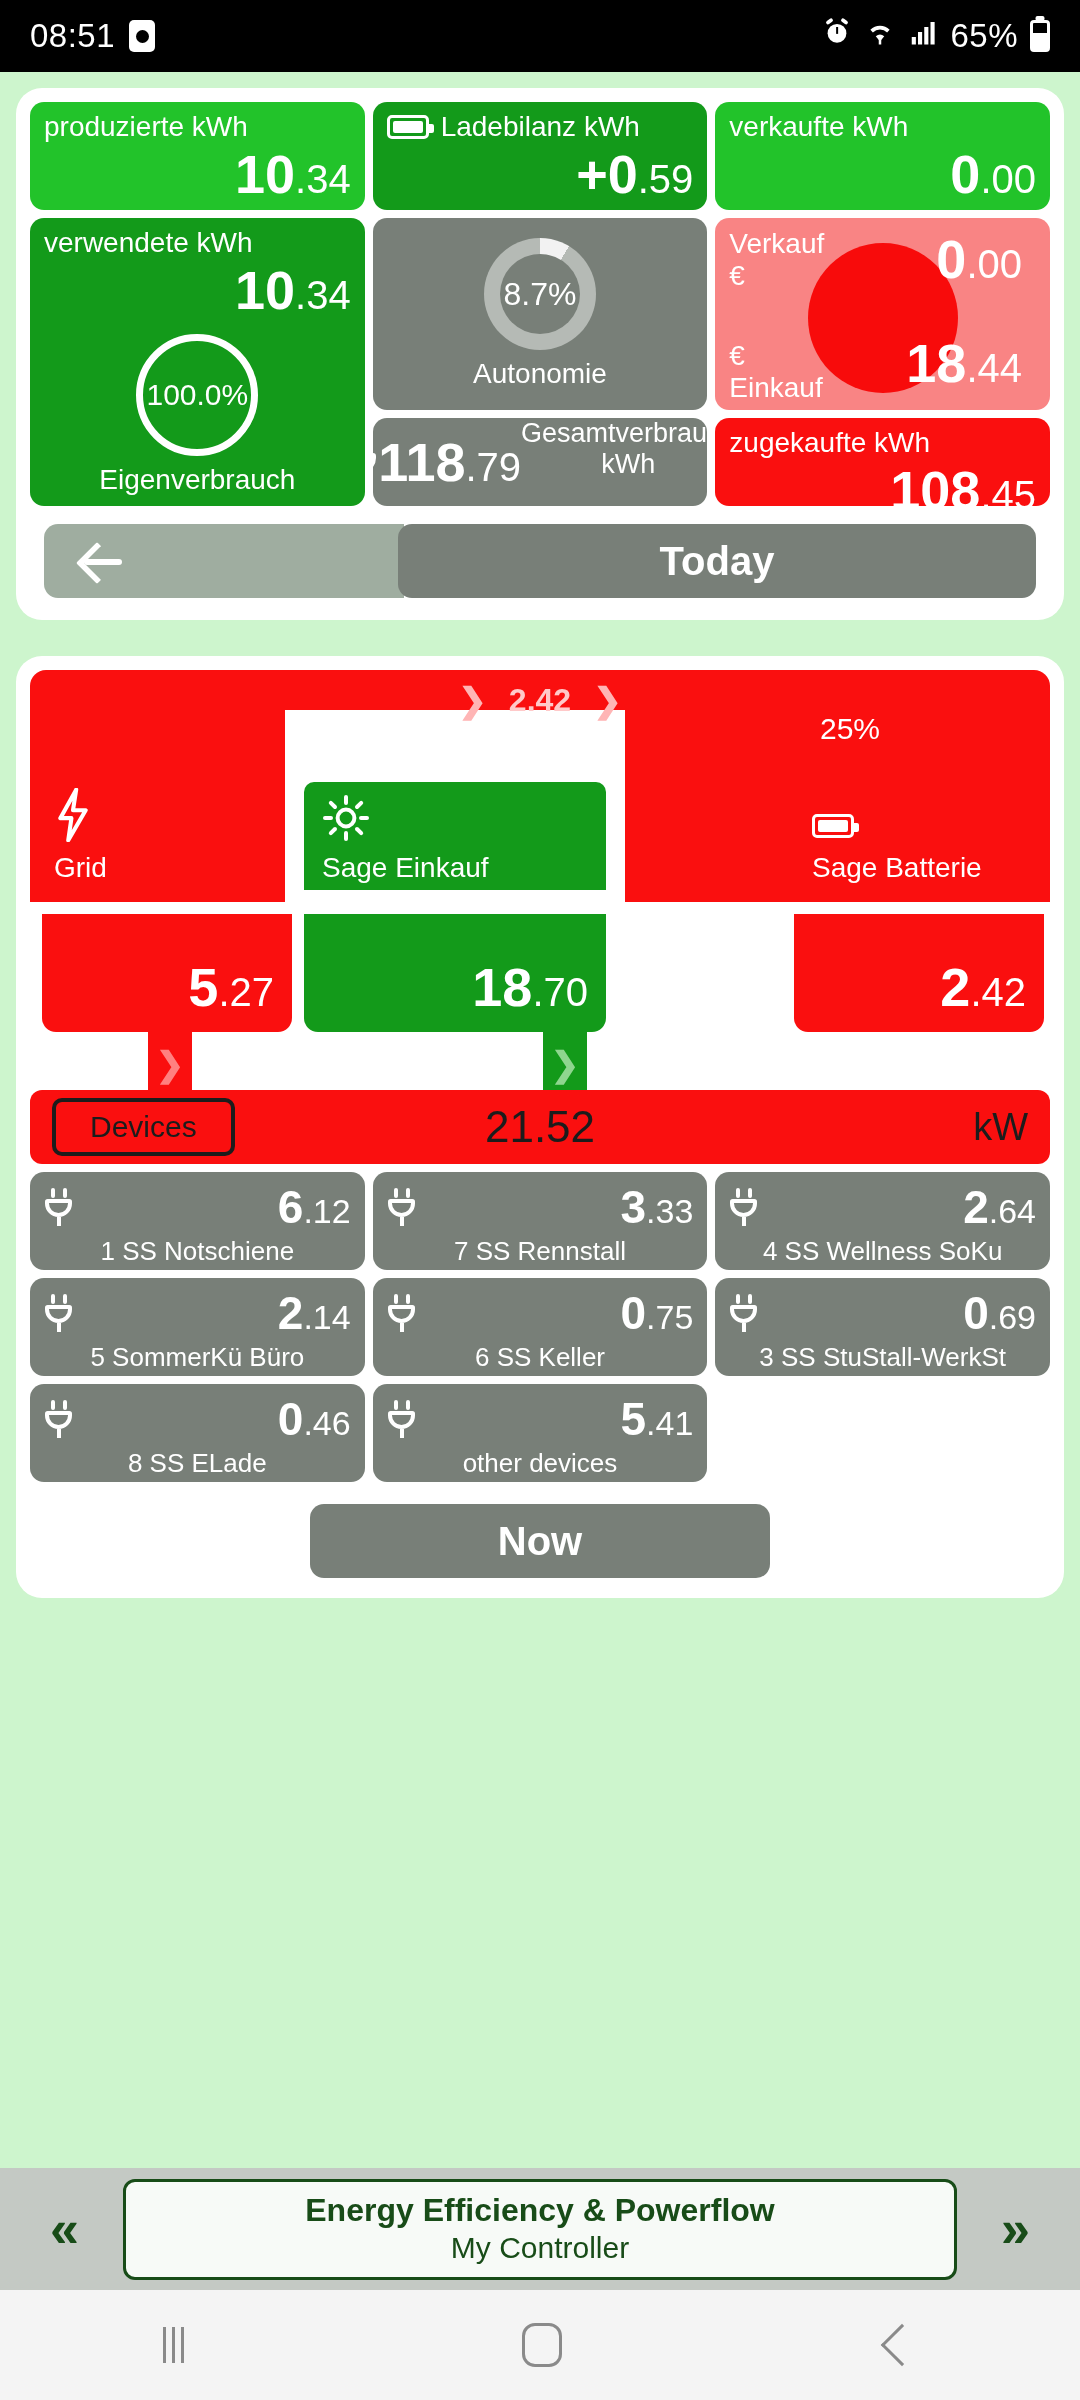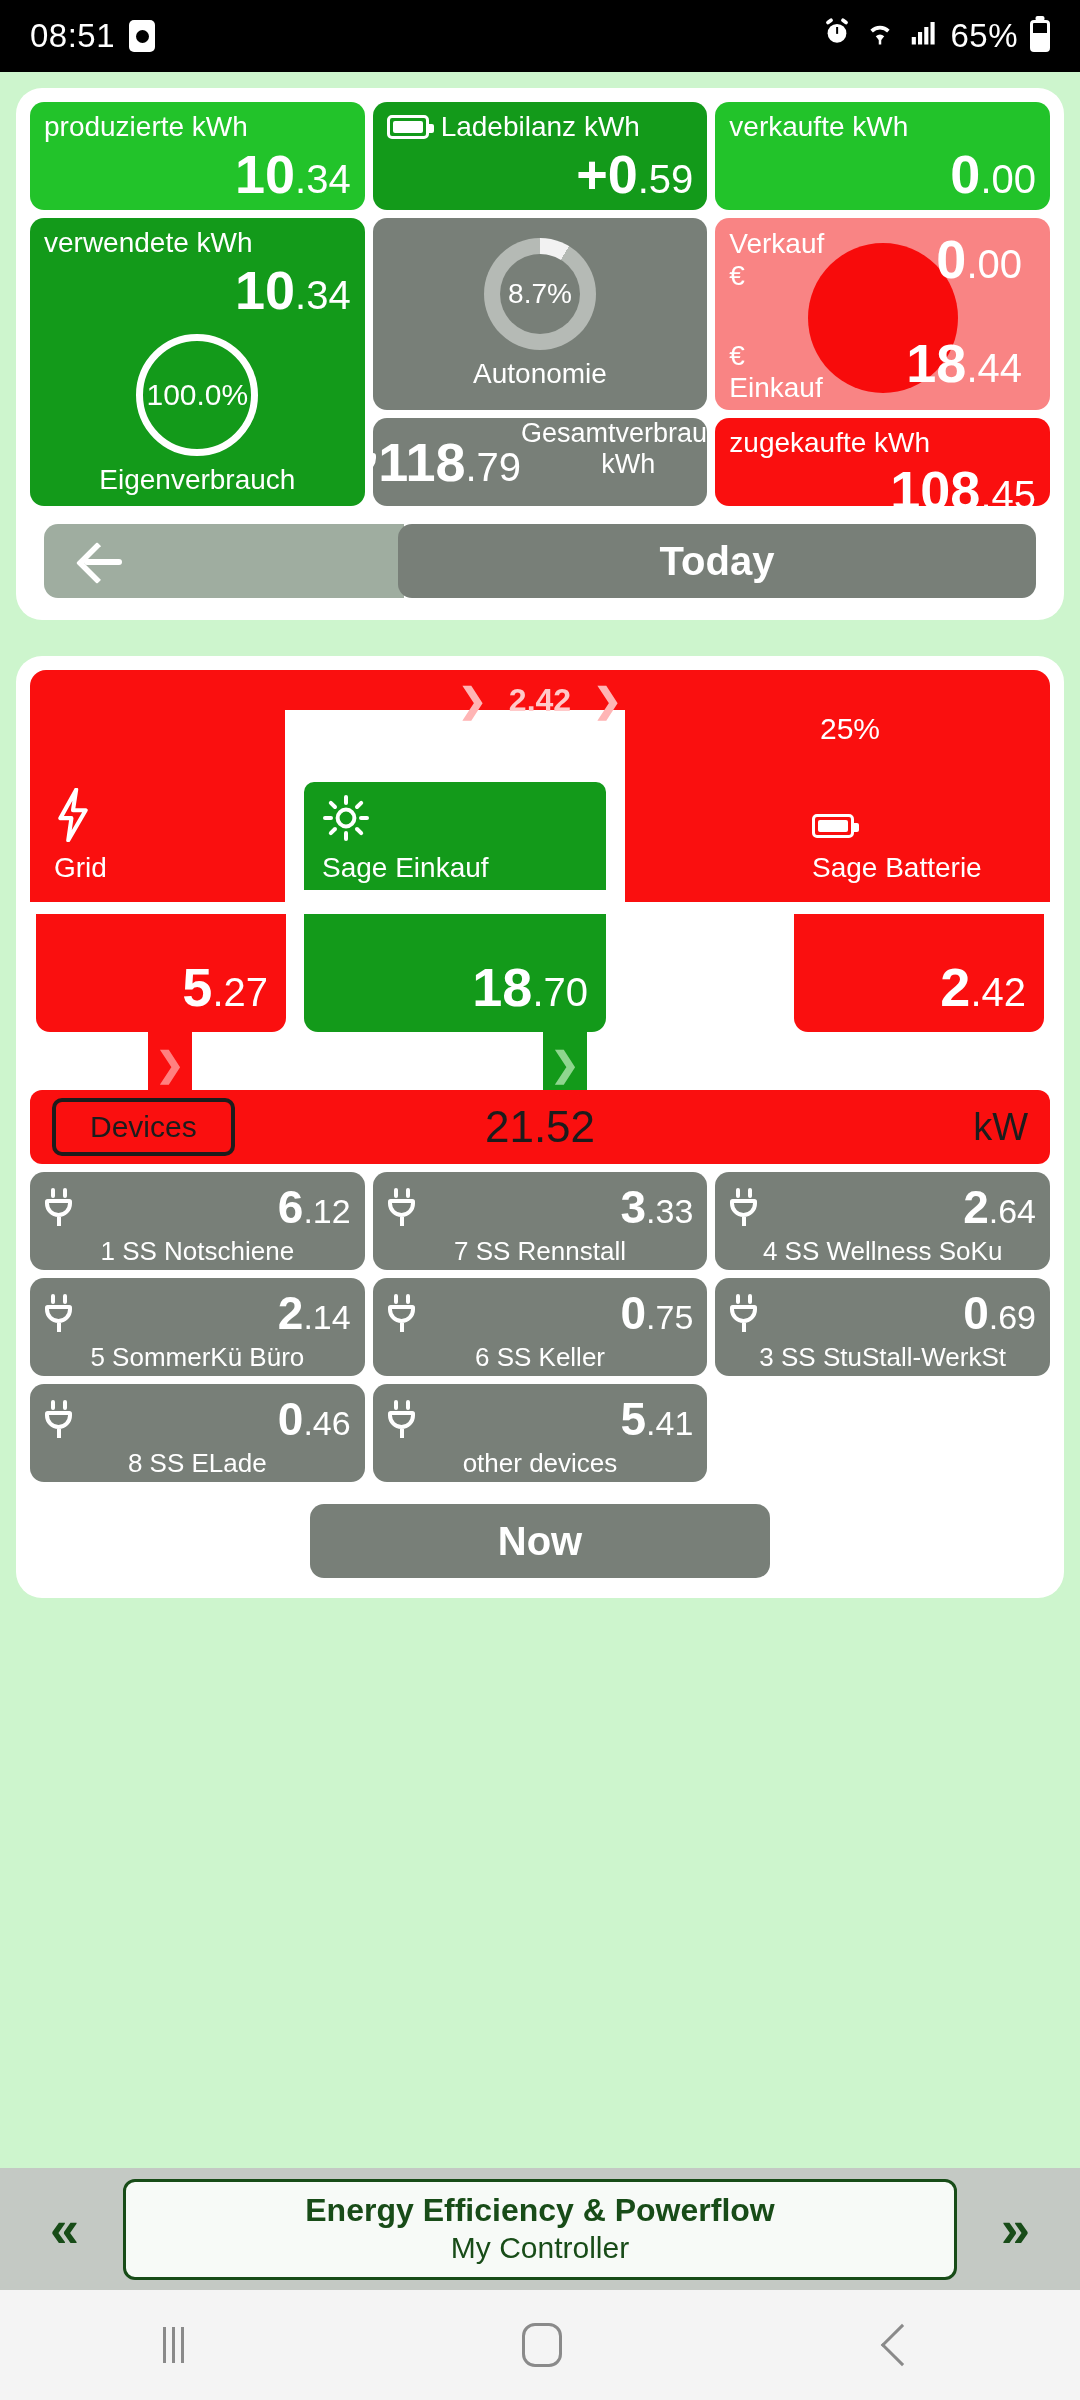--- a/index.html
+++ b/index.html
@@ -72,21 +72,21 @@
 
   
   .donut-wrap { display:flex; flex-direction:column; align-items:center; justify-content:center; height:100%; }
   .donut {
     width: 112px; height: 112px; border-radius: 50%;
     display:flex; align-items:center; justify-content:center; position: relative;
   }
   .donut .hole {
     width: 80px; height: 80px; border-radius: 50%;
     display:flex; align-items:center; justify-content:center;
-    font-size: 28px; color:#fff;
+    font-size: 32px; color:#fff;
   }
   .donut-auto { background: conic-gradient(#f2f2f2 0 8.7%, #b5bab5 8.7% 100%); }
   .donut-auto .hole { background: #787f78; }
   .cap { font-size: 28px; margin-top: 8px; color:#fff; }
 
   .eigen-wrap { display:flex; flex-direction:column; align-items:center; justify-content:flex-end;
                 position:absolute; left:0; right:0; bottom:10px; }
   .ring-full {
     width: 122px; height: 122px; border-radius: 50%; border: 7px solid #fff;
     display:flex; align-items:center; justify-content:center; font-size: 30px; color:#fff;
@@ -146,21 +146,21 @@
   .col-pv { left: 274px; width: 302px; background:#139a1a; border-radius: 10px 10px 0 0; }
   .col-pv .ic, .col-pv .nm { padding-left: 18px; }
   .col-bat { right: 6px; }
   .pct25 { position:absolute; right: 170px; top: 42px; font-size: 30px; color:#fff; }
 
   .flow-vals { position: relative; height: 130px; background:#fff; }
   .vcol { position:absolute; bottom:0; color:#fff; text-align:right; }
   .vcol .v { padding: 0 18px 14px 18px; white-space:nowrap; }
   .v .int { font-size: 54px; font-weight:bold; }
   .v .dec { font-size: 40px; }
-  .vgrid { left:6px; width:250px; background:#fa0f0f; height:118px; border-radius:0 0 14px 14px; display:flex; align-items:flex-end;}
+  .vgrid { left:12px; width:250px; background:#fa0f0f; height:118px; border-radius:0 0 14px 14px; display:flex; align-items:flex-end;}
   .vpv { left:274px; width:302px; background:#139a1a; height:118px; border-radius:0 0 14px 14px; display:flex; align-items:flex-end;}
   .vbat { right:6px; width:250px; background:#fa0f0f; height:118px; border-radius:0 0 14px 14px; display:flex; align-items:flex-end;}
 
   .connectors { position:relative; height: 58px; background:#fff; }
   .conn { position:absolute; top:0; width: 44px; height: 58px; }
   .conn.red { background:#fa0f0f; }
   .conn.green { background:#139a1a; }
   .conn .dn { position:absolute; top:12px; left:50%; transform:translateX(-50%); font-size:34px; font-weight:bold; }
   .conn.red .dn { color:#ff8080; }
   .conn.green .dn { color:#8fd68f; }

